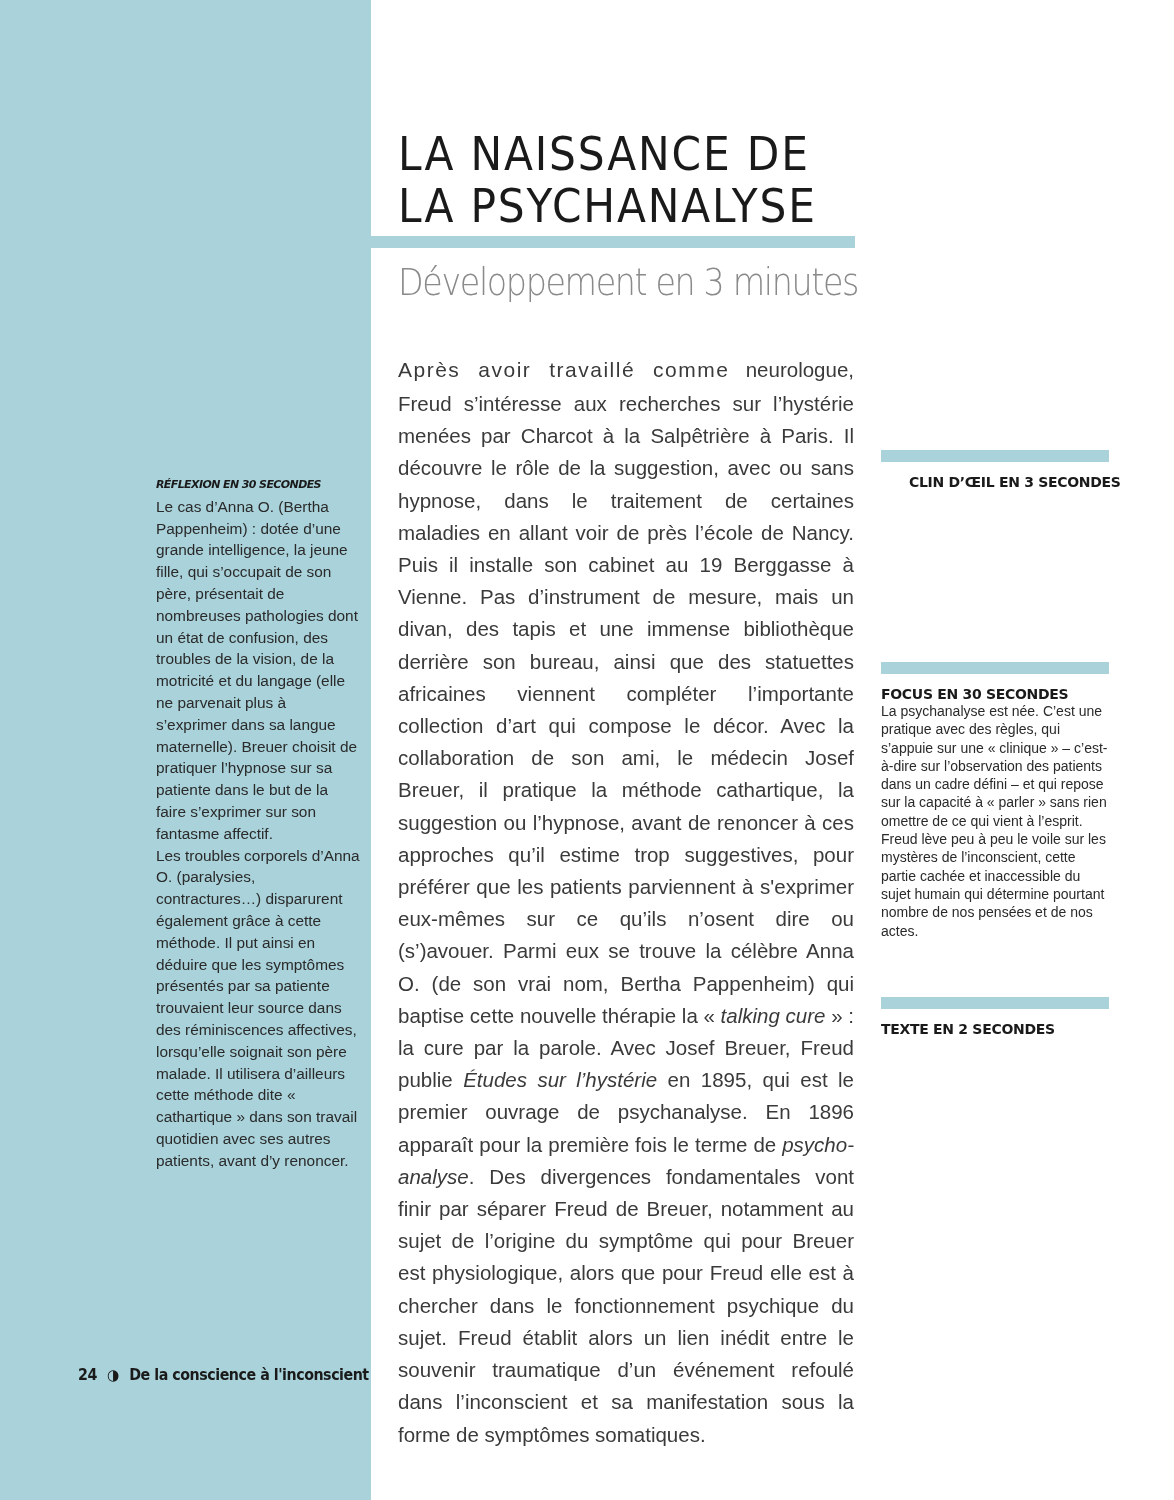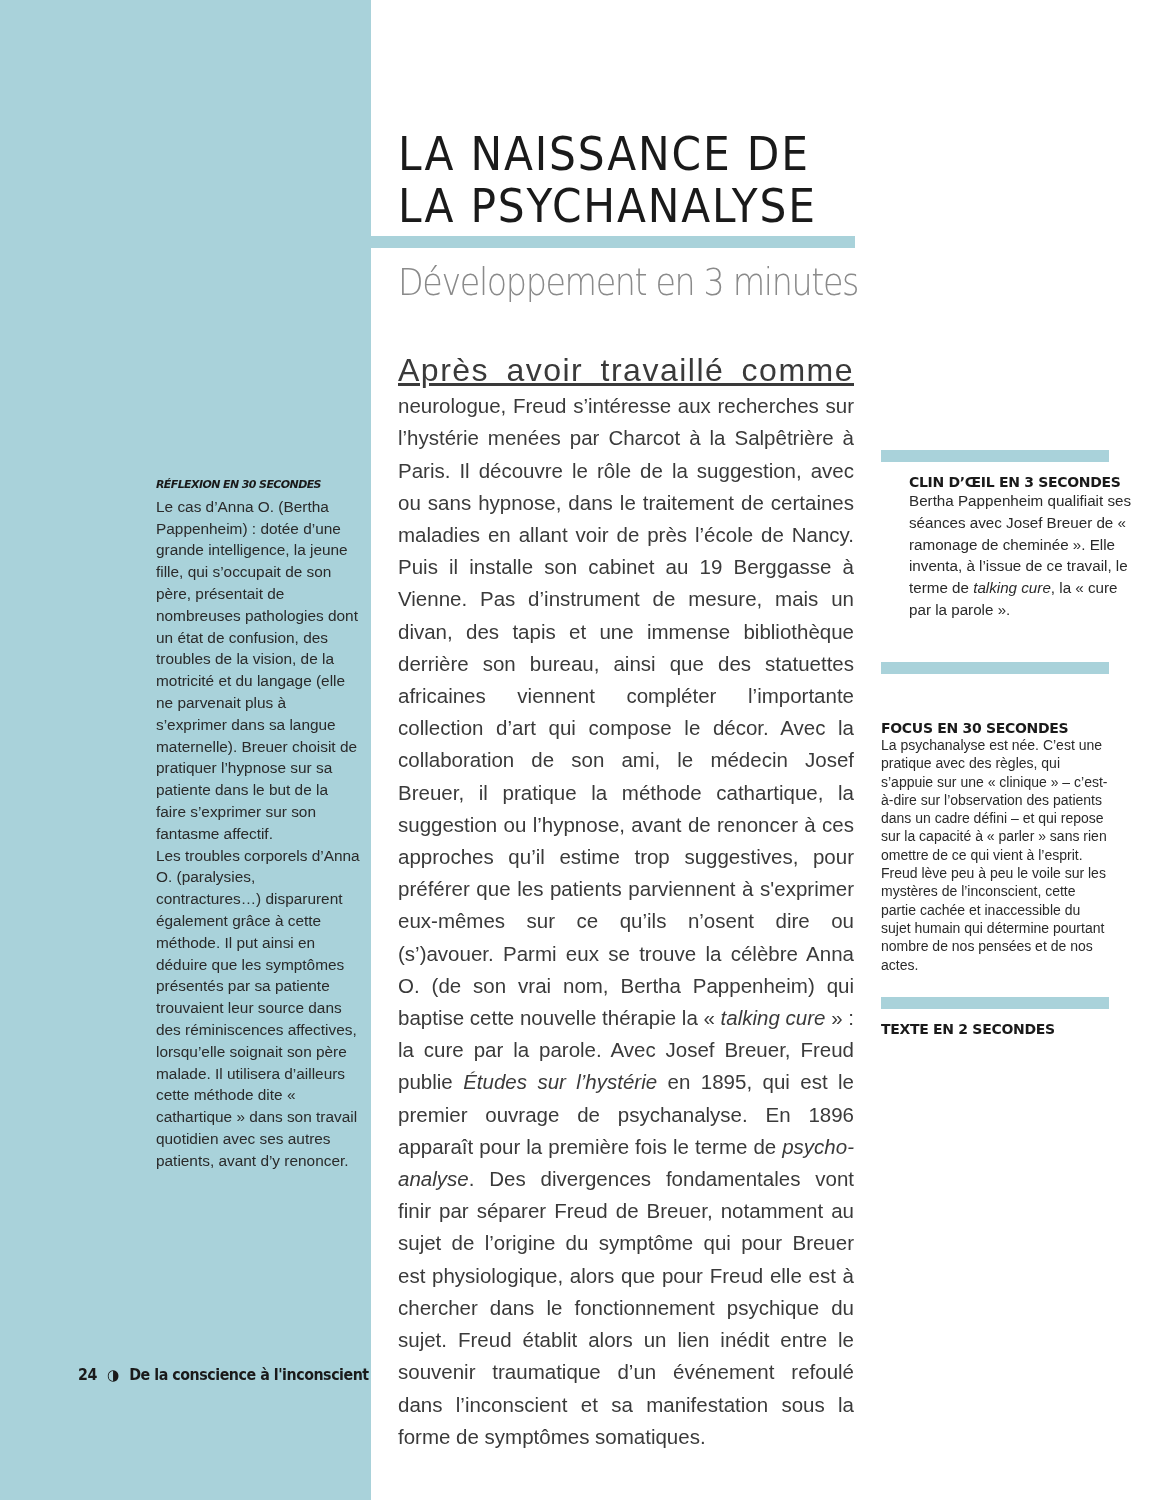--- a/index.html
+++ b/index.html
@@ -25,21 +25,21 @@
     position: absolute; left: 398px; top: 258px;
     font-family: "DejaVu Sans", sans-serif; font-size: 37px; line-height: 50px;
     color: #8a8a8a; font-weight: 300; letter-spacing: -1.5px;
     transform: scaleX(0.9); transform-origin: left top; white-space: nowrap;
   }
   .body-text {
     position: absolute; left: 398px; top: 352px; width: 456px;
     font-family: "Liberation Sans", sans-serif; font-size: 20.5px; line-height: 32.2px;
     color: #3a3a3a; text-align: justify;
   }
-  .body-text .lead { font-size: 32px; letter-spacing: 1.5px; line-height: 36px; display: inline; text-decoration: underline; }
+  .body-text .lead { font-size: 21px; letter-spacing: 1.5px; line-height: 36px; display: inline; }
   .sidebar {
     position: absolute; left: 156px; top: 474px; width: 205px;
     font-family: "Liberation Sans", sans-serif; font-size: 15.4px; line-height: 21.8px; color: #2a2a2a;
   }
   .box-heading {
     font-family: "DejaVu Sans", sans-serif; font-weight: bold; font-size: 14px;
     letter-spacing: -0.3px; color: #1a1a1a; white-space: nowrap;
   }
   .sidebar .box-heading { font-size: 11px; letter-spacing: -0.6px; font-style: italic; }
   .right-bar { position: absolute; left: 881px; width: 228px; height: 12px; background: #a9d2da; }
@@ -80,25 +80,24 @@
 
 <div class="sidebar">
   <div class="box-heading">RÉFLEXION EN 30 SECONDES</div>
   <div>Le cas d’Anna O. (Bertha Pappenheim) : dotée d’une grande intelligence, la jeune fille, qui s’occupait de son père, présentait de nombreuses pathologies dont un état de confusion, des troubles de la vision, de la motricité et du langage (elle ne parvenait plus à s’exprimer dans sa langue maternelle). Breuer choisit de pratiquer l’hypnose sur sa patiente dans le but de la faire s’exprimer sur son fantasme affectif.</div>
   <div>Les troubles corporels d’Anna O. (paralysies, contractures…) disparurent également grâce à cette méthode. Il put ainsi en déduire que les symptômes présentés par sa patiente trouvaient leur source dans des réminiscences affectives, lorsqu’elle soignait son père malade. Il utilisera d’ailleurs cette méthode dite « cathartique » dans son travail quotidien avec ses autres patients, avant d’y renoncer.</div>
 </div>
 
 <div class="right-bar" style="top:450px;"></div>
 <div class="rbox" style="top:474px;margin-left:28px;">
   <div class="box-heading">CLIN D’ŒIL EN 3 SECONDES</div>
-  <div class="txt"><span>Bertha Pappenheim qualifiait ses séances avec Josef Breuer de « ramonage de cheminée ». Elle inventa, à l’issue de ce travail, le terme de </span><em>talking cure</em><span>, la « cure par la parole ».</span></div>
 </div>
 
 <div class="right-bar" style="top:662px;"></div>
-<div class="rbox" style="top:686px;margin-top:34px;">
+<div class="rbox" style="top:686px;">
   <div class="box-heading">FOCUS EN 30 SECONDES</div>
   <div class="txt small">La psychanalyse est née. C’est une pratique avec des règles, qui s’appuie sur une « clinique » – c’est-à-dire sur l’observation des patients dans un cadre défini – et qui repose sur la capacité à « parler » sans rien omettre de ce qui vient à l’esprit. Freud lève peu à peu le voile sur les mystères de l’inconscient, cette partie cachée et inaccessible du sujet humain qui détermine pourtant nombre de nos pensées et de nos actes.</div>
 </div>
 
 <div class="right-bar" style="top:997px;"></div>
 <div class="rbox" style="top:1021px;">
   <div class="box-heading">TEXTE EN 2 SECONDES</div>
 </div>
 
 <div class="footer">

